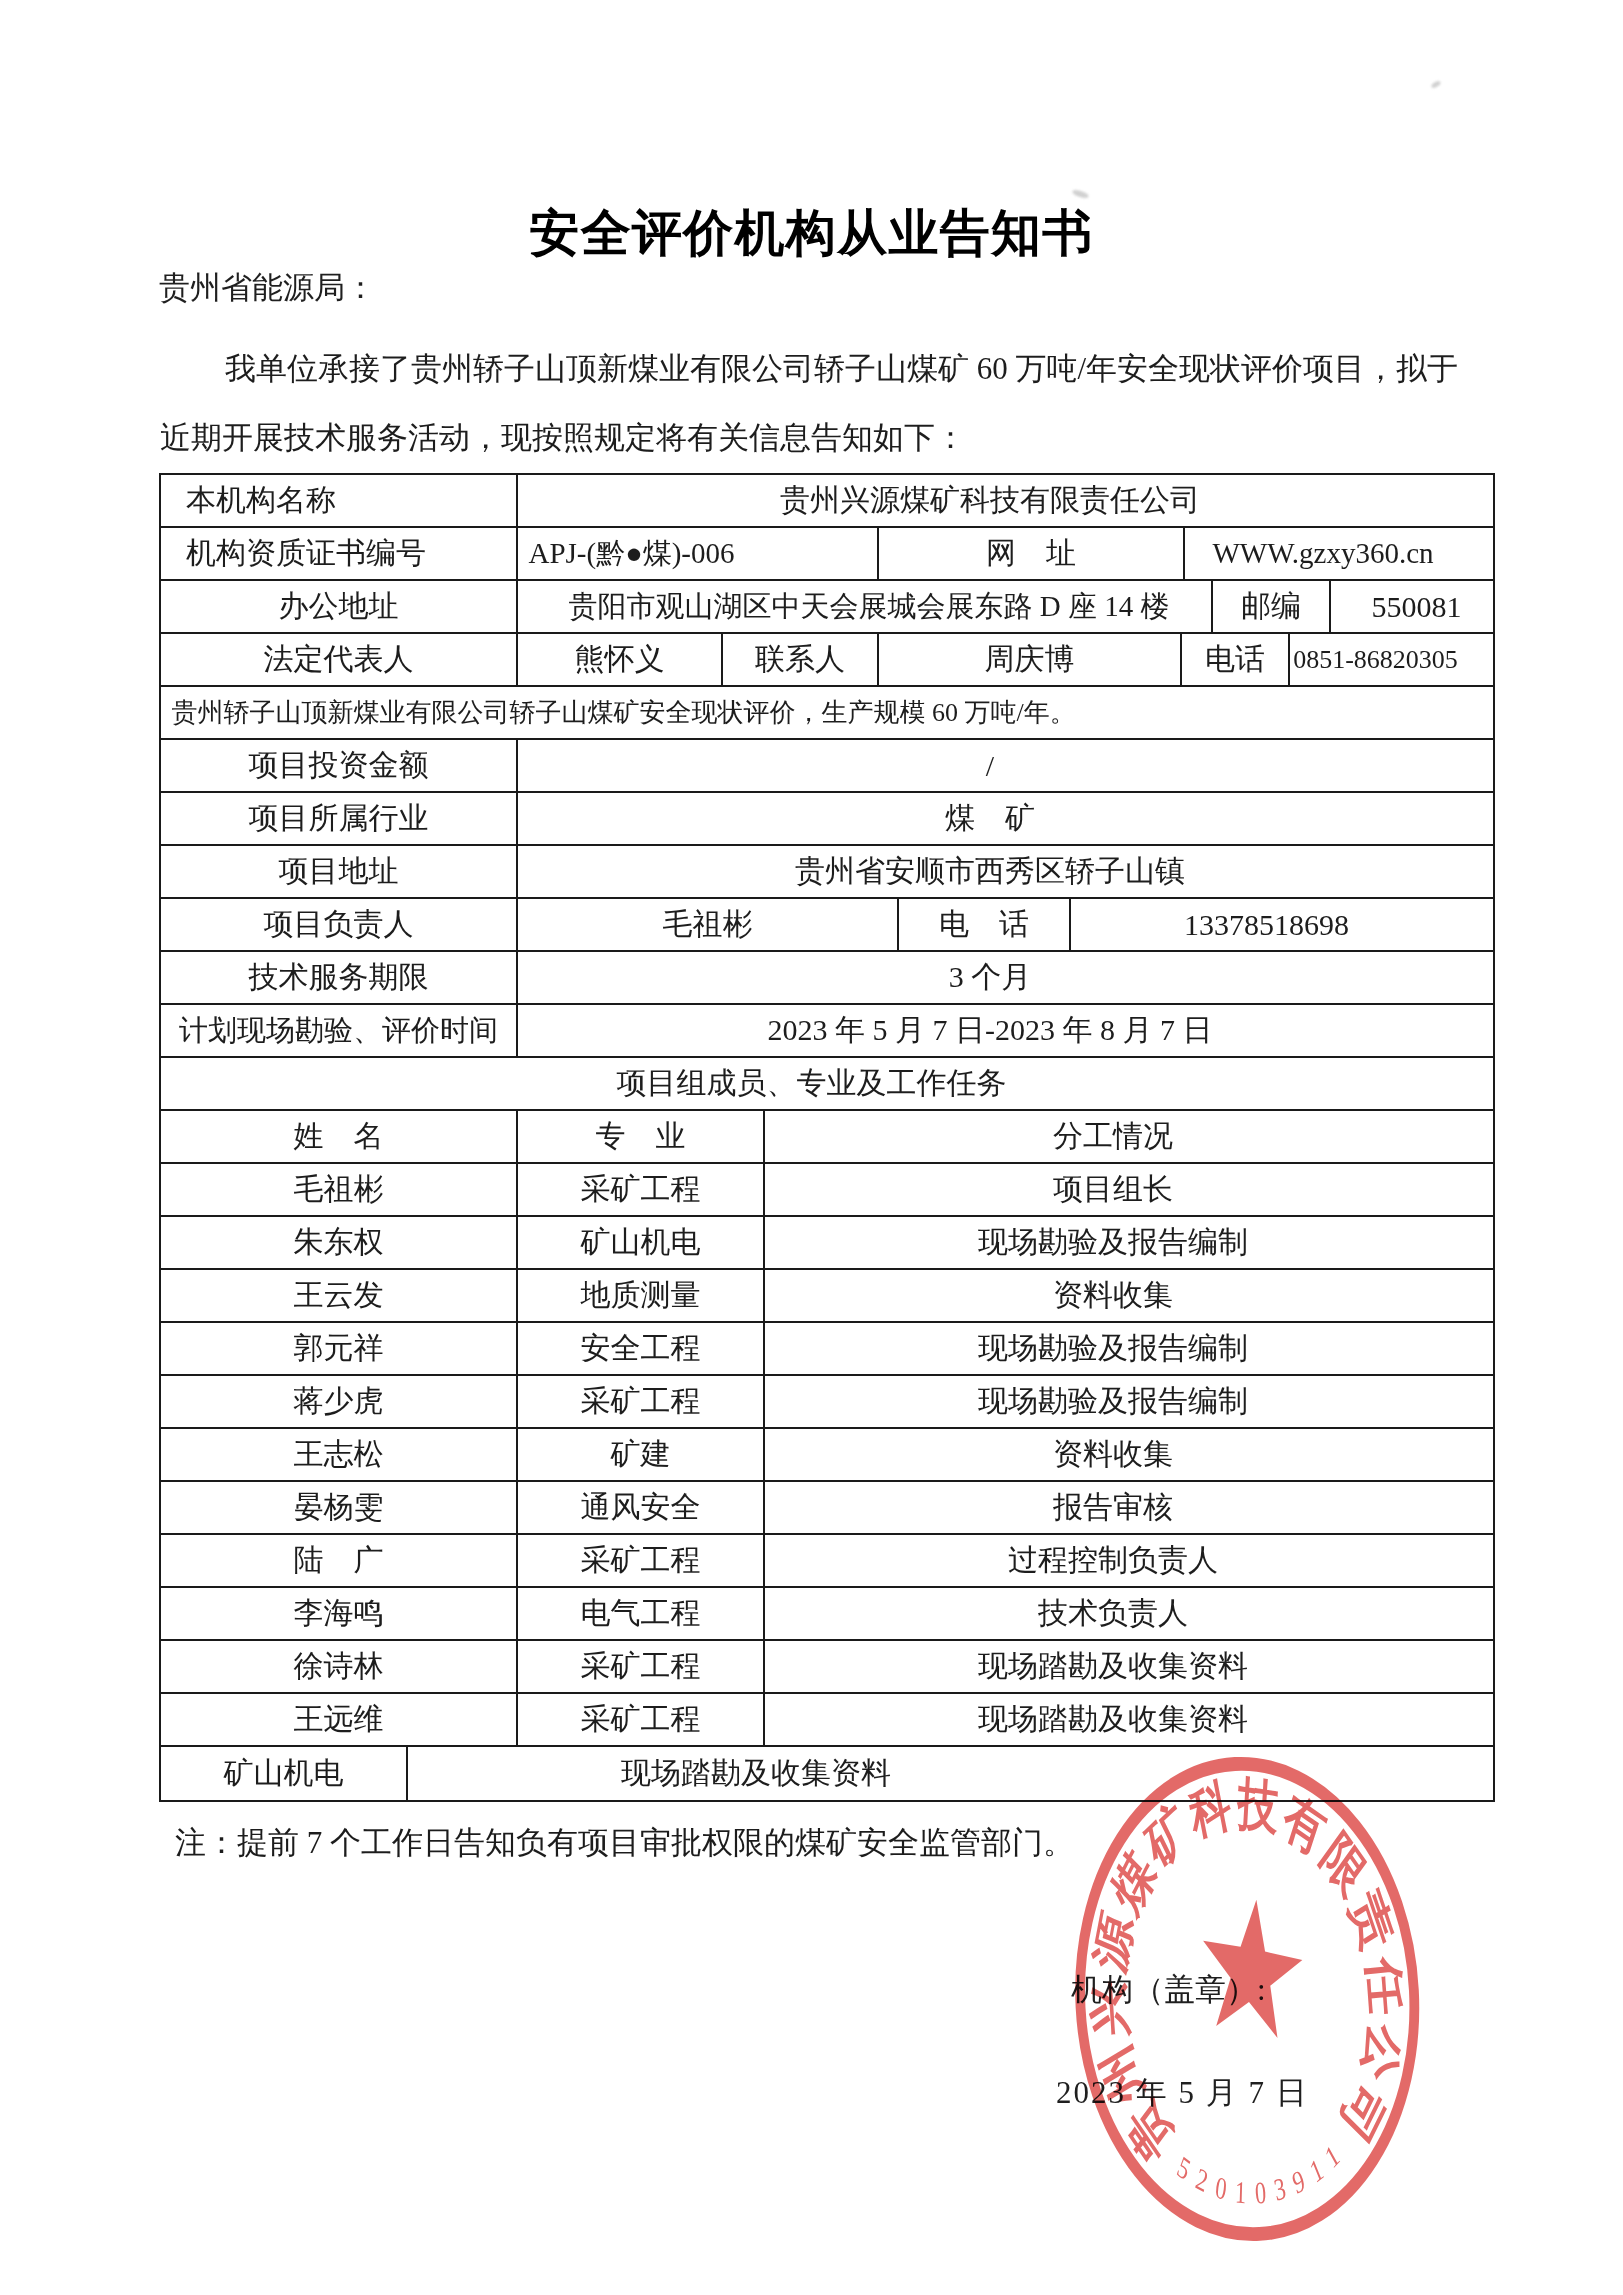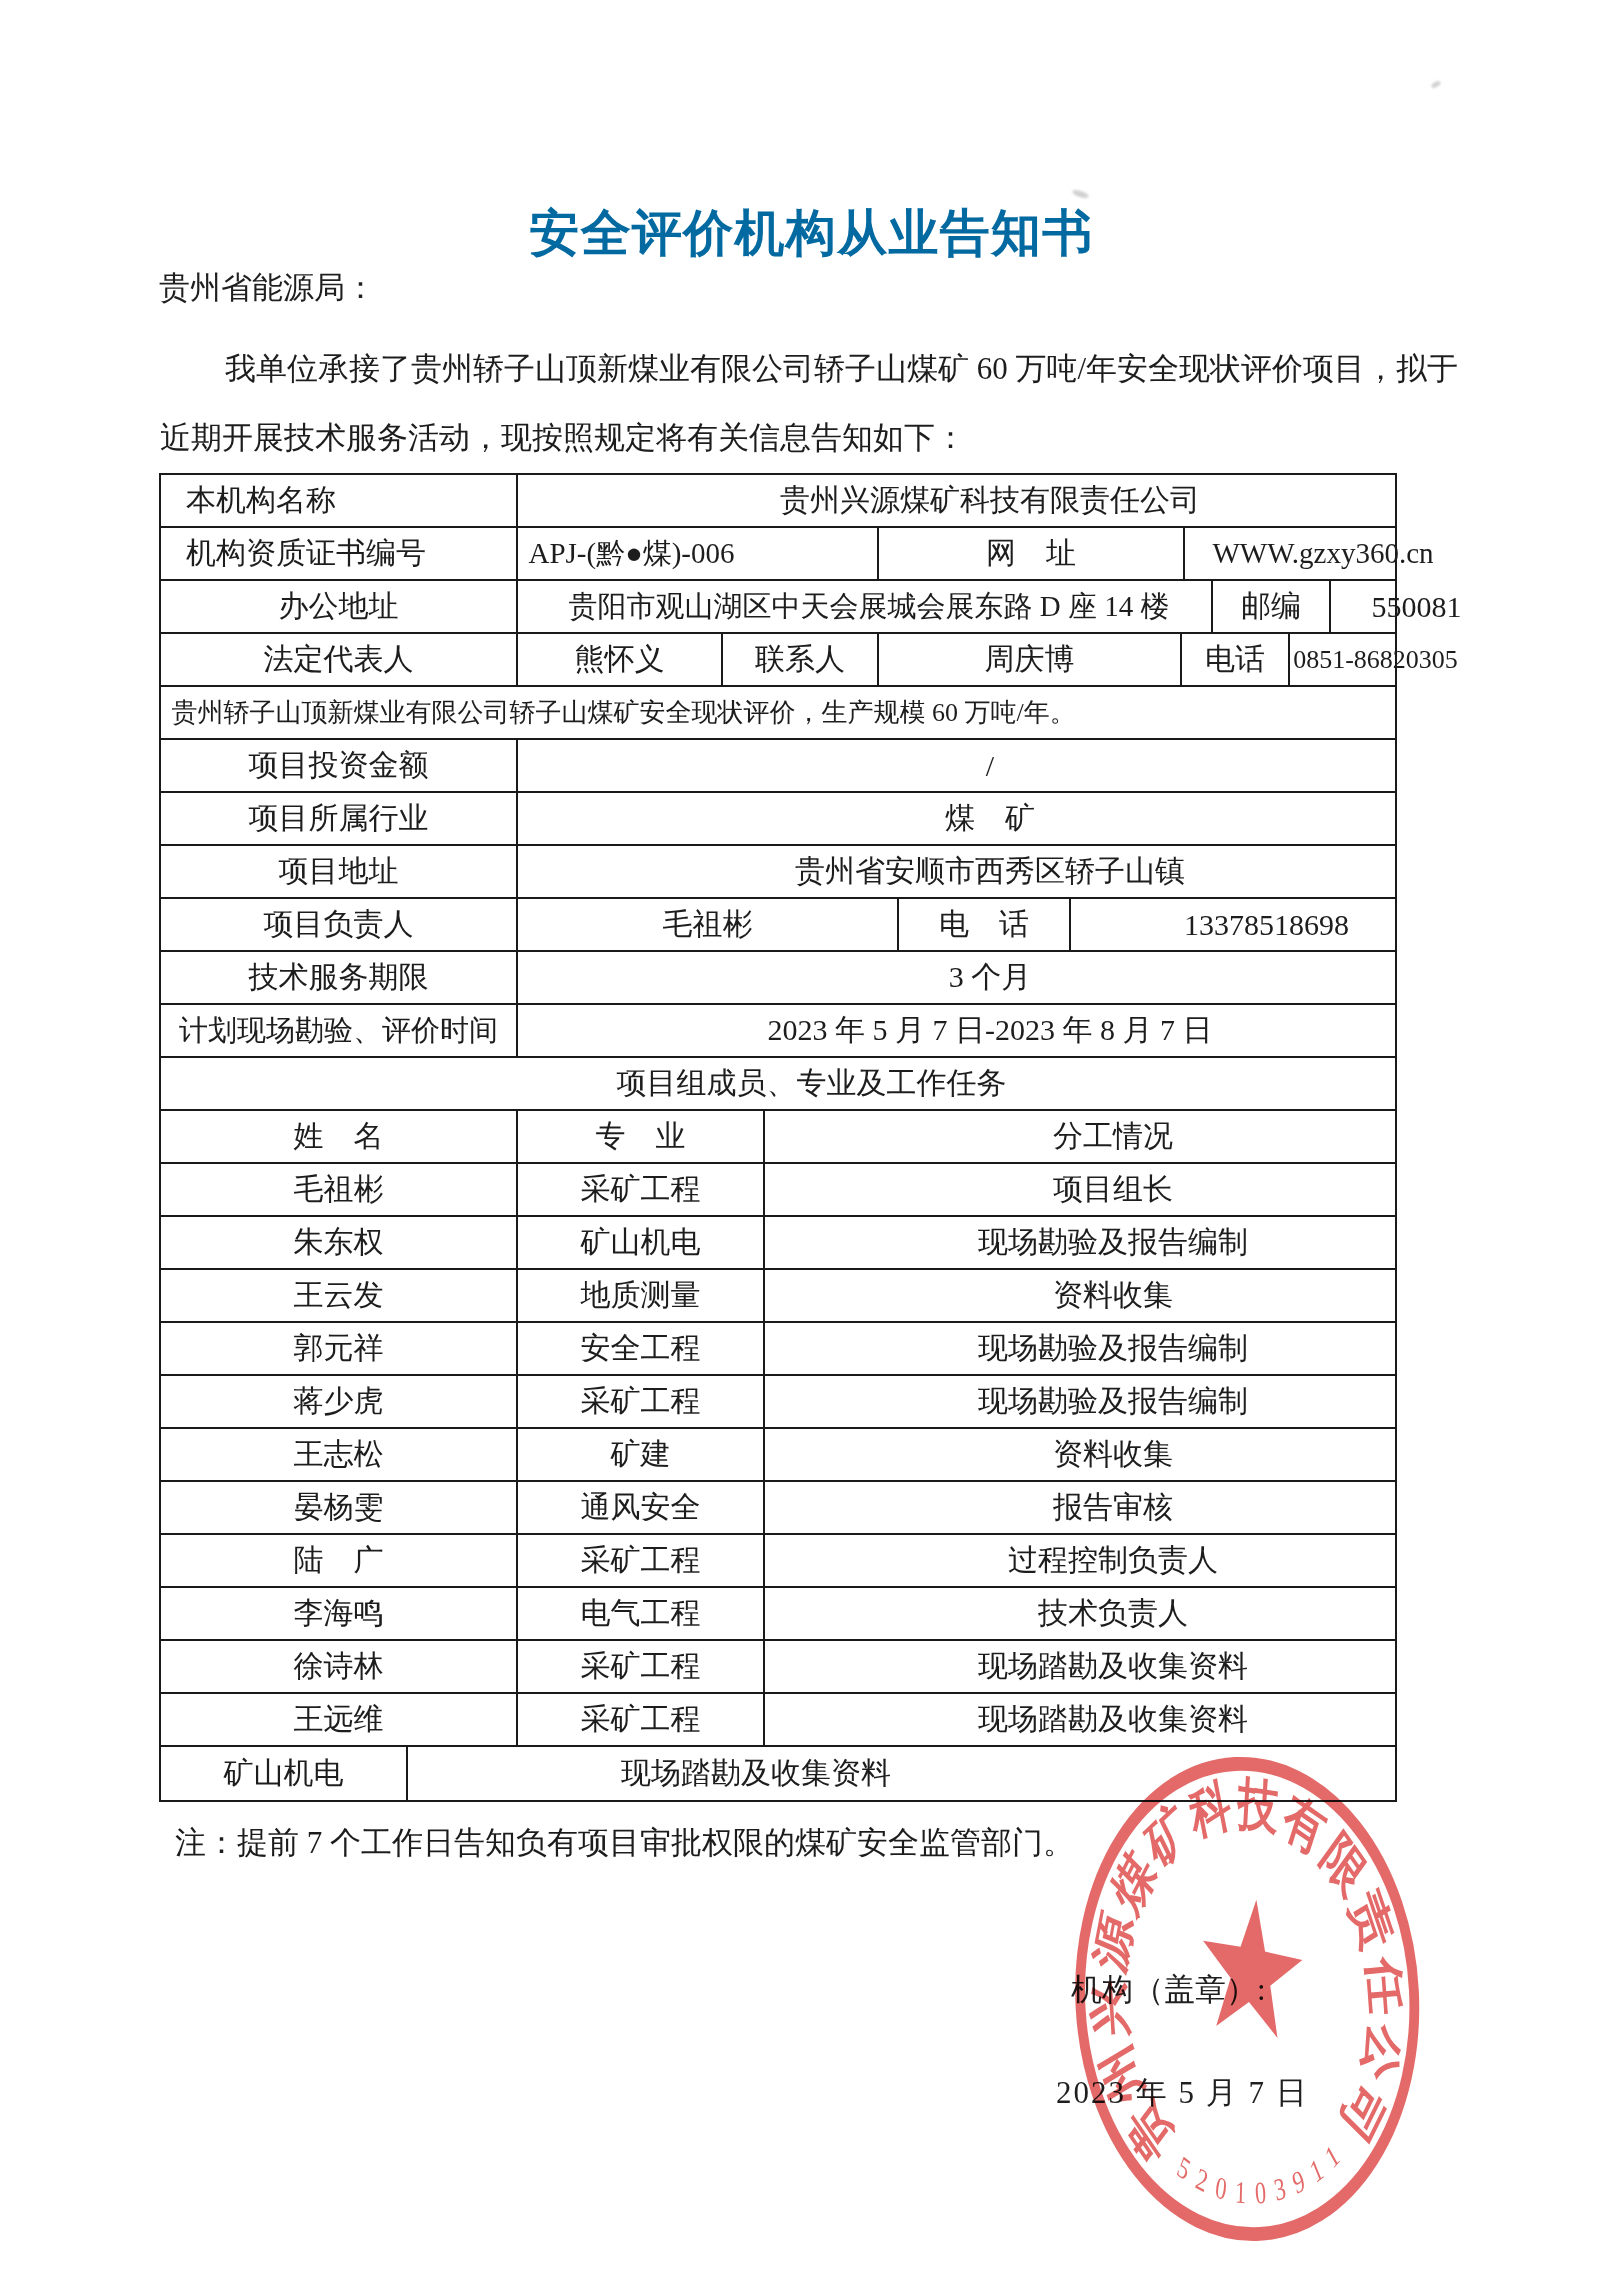--- a/index.html
+++ b/index.html
@@ -10,31 +10,31 @@
     font-family:"Liberation Serif","DejaVu Serif",serif;
     color:#1f1f1f;
     overflow:hidden;
   }
   .abs{position:absolute;white-space:nowrap;}
   .doc-title{
     left:0;top:200px;width:1623px;
     text-align:center;
     font-size:50px;font-weight:700;
     letter-spacing:1.3px;
-    color:#0369a1;
+    color:#000000;
   }
   .salutation{left:159px;top:267px;font-size:31px;}
   .body-line{font-size:31px;color:#1d1d1d;}
   .line1{left:160px;top:348px;text-indent:65px;}
   .line2{left:160px;top:417px;}
 
   
   .doc-table{
     position:absolute;left:159px;top:473px;
-    width:1238px;
+    width:1336px;
     border:2.6px solid #1a1a1a;
     box-sizing:border-box;
     background:transparent;
   }
   .t-row{display:flex;height:53px;border-bottom:2px solid #1a1a1a;box-sizing:border-box;}
   .t-row:last-child{border-bottom:none;}
   .tc{
     box-sizing:border-box;
     border-right:2px solid #1a1a1a;
     display:flex;align-items:center;justify-content:center;

